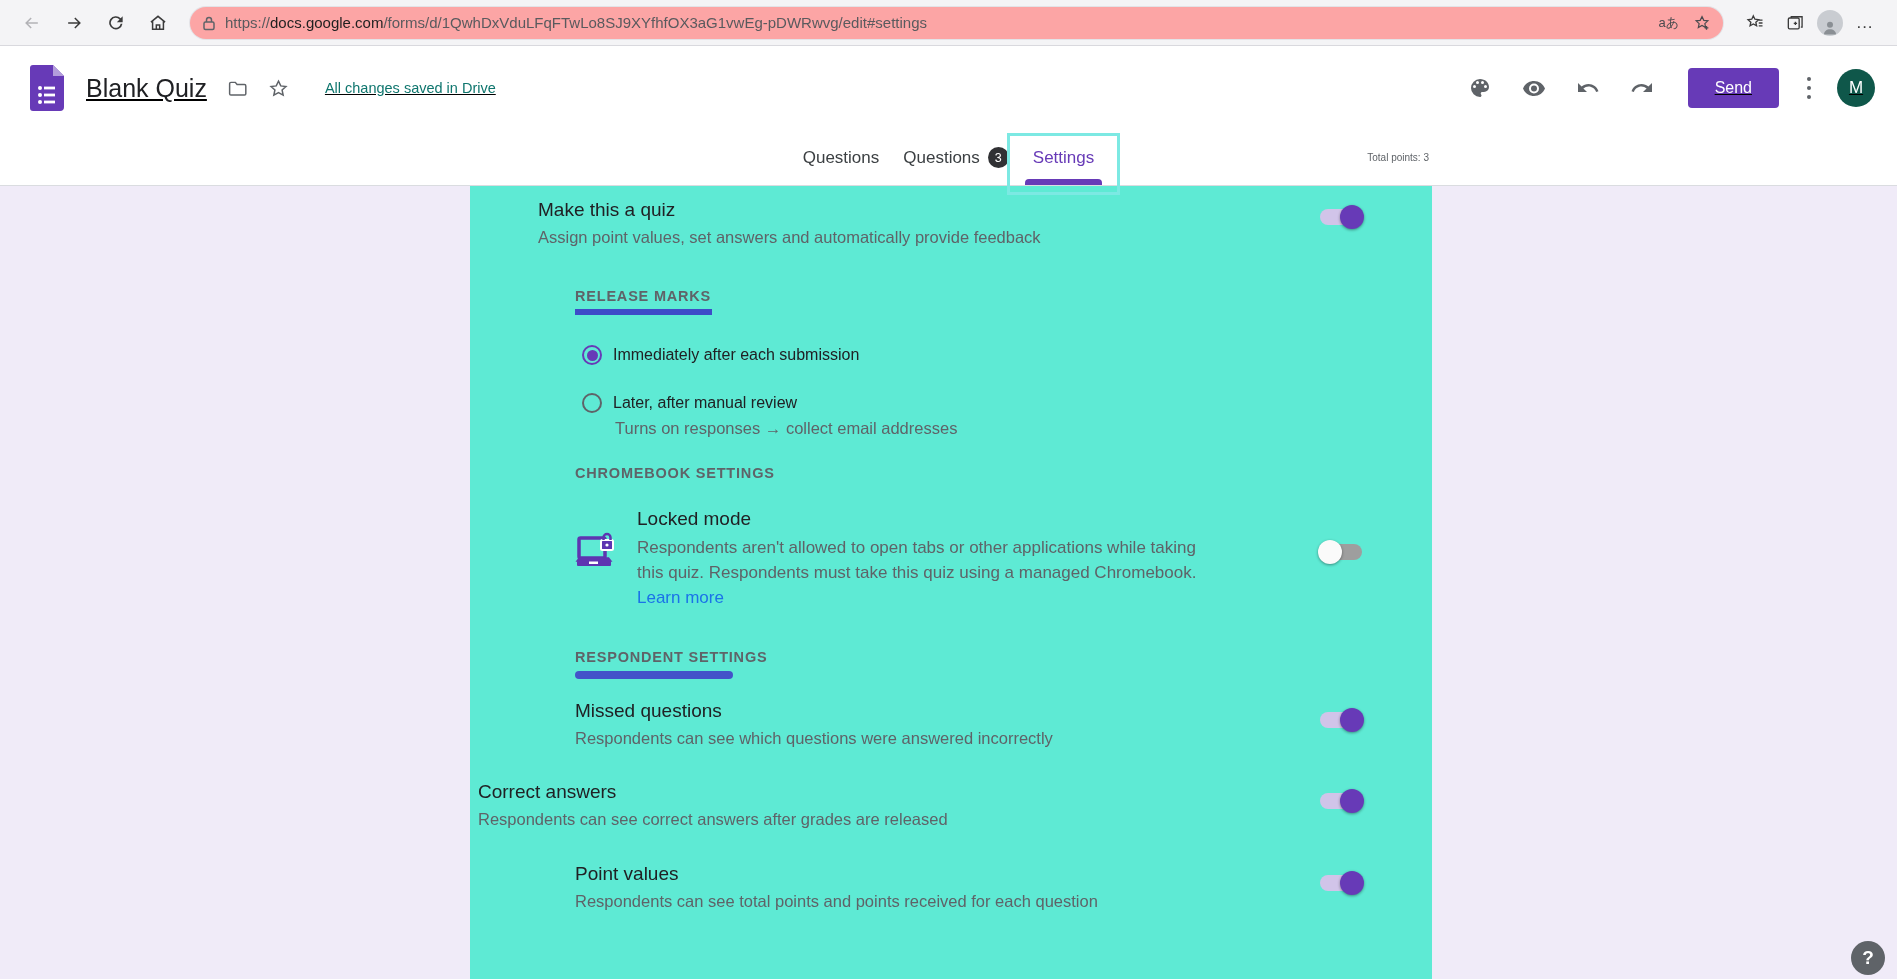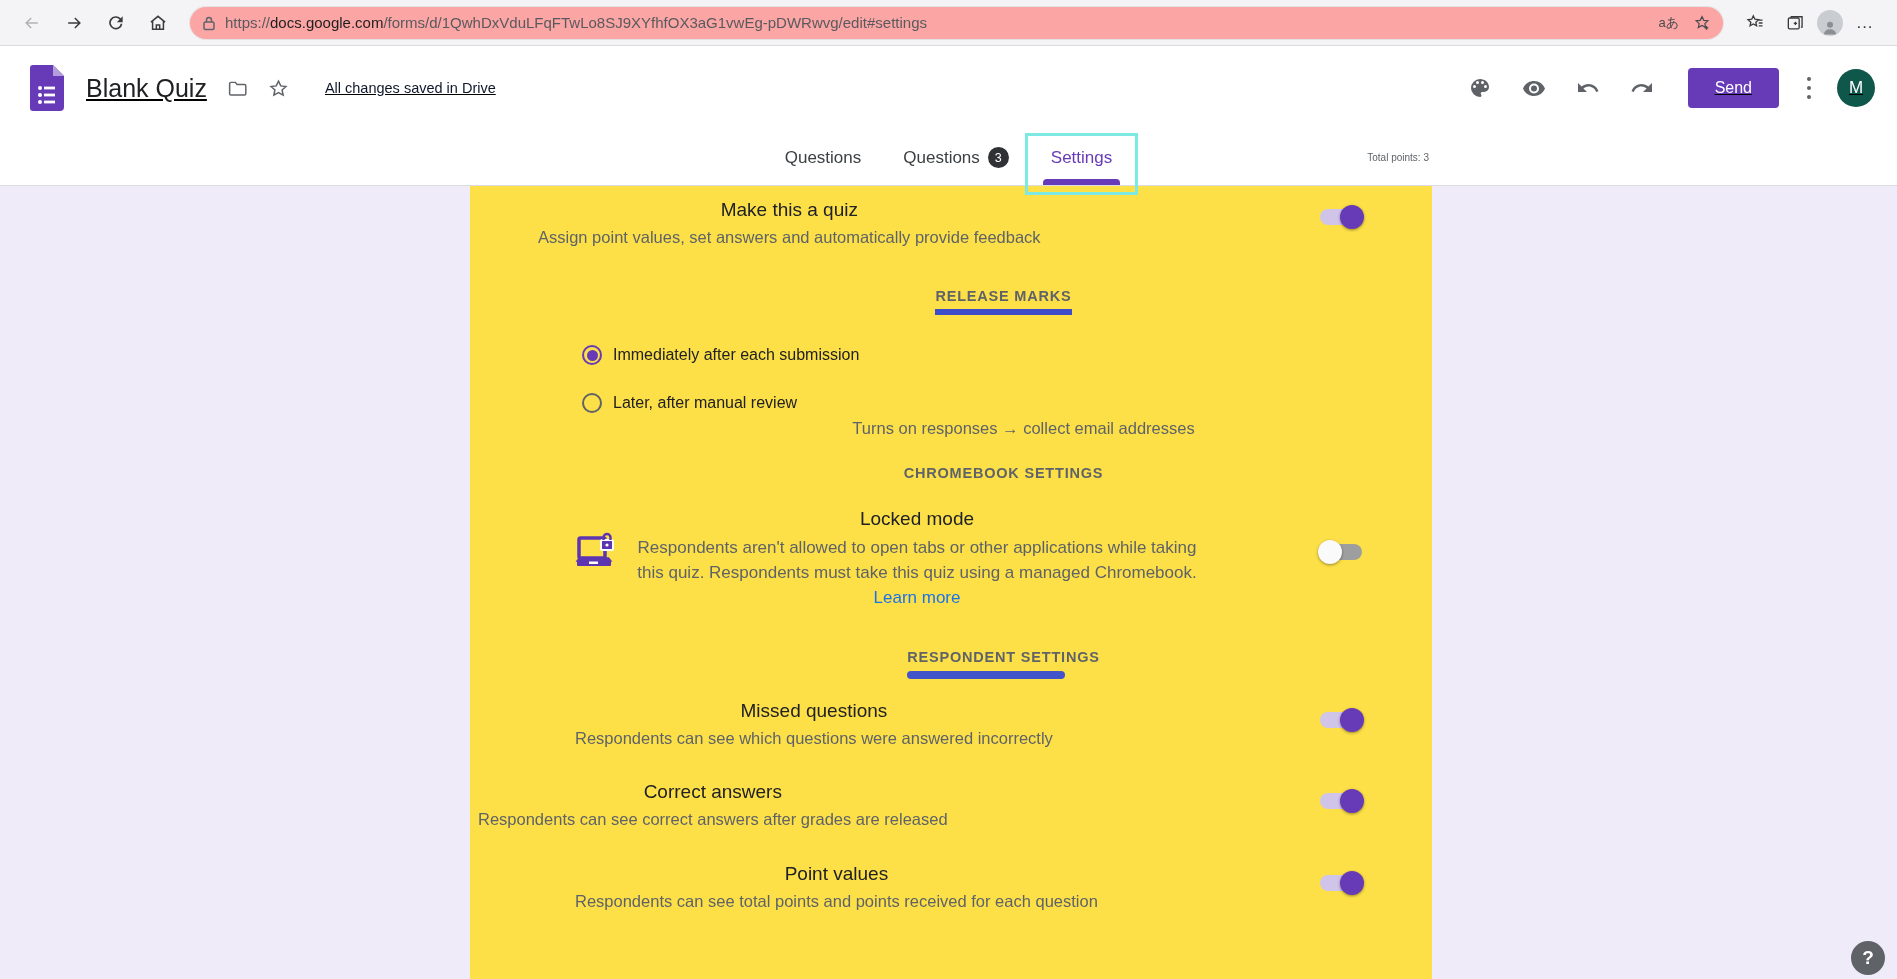--- a/index.html
+++ b/index.html
@@ -27,53 +27,53 @@
                     display:flex; align-items:end; justify-content:center; overflow:hidden; }
   .avatar-browser svg { width:18px; height:18px; }
 
   
   .forms-header { background:#ffffff; }
   .header-top { height:84px; display:flex; align-items:center; padding:0 22px 0 30px;text-decoration:underline; }
   .forms-logo { width:34px; height:46px; flex:0 0 auto; }
   .doc-title { font-size:25px; color:#202124; margin-left:22px; }
   .hdr-ico { color:#5f6368; margin-left:20px; display:flex; align-items:center; cursor:pointer; }
   .hdr-ico svg { width:21px; height:21px; }
-  .save-status { font-size:14.5px; color:#0f172a; margin-left:36px; }
+  .save-status { font-size:14.5px; color:#0f766e; margin-left:36px; }
   .header-spacer { flex:1 1 auto; }
   .action-ico { color:#5f6368; margin-left:30px; display:flex; align-items:center; }
   .action-ico svg { width:24px; height:24px; }
   .send-btn { margin-left:34px; background:#673ab7; color:#ffffff; font-size:16px;
               border:none; border-radius:4px; padding:11px 27px; cursor:pointer; }
   .kebab { margin-left:24px; color:#5f6368; font-size:20px; letter-spacing:0;
            display:flex; flex-direction:column; line-height:5px; padding:4px; }
   .kebab span { width:4px; height:4px; background:#5f6368; border-radius:50%; margin:2.5px 0; }
   .avatar-m { width:38px; height:38px; border-radius:50%; background:#0f574a; color:#fff;
               font-size:17px; display:flex; align-items:center; justify-content:center;
               margin-left:22px; }
 
   
   .tab-bar { height:56px; position:relative; border-bottom:1px solid #dadce0; }
   .tab-group { position:absolute; left:0; right:0; top:0; bottom:0;
-               display:flex; justify-content:center; align-items:center; gap:34px; }
+               display:flex; justify-content:center; align-items:center; gap:16px; }
   .tab { position:relative; height:100%; display:flex; align-items:center; gap:8px;
          font-size:17px; color:#3c4043; padding:0 4px; cursor:pointer; }
   .tab.active { color:#673ab7; }
   .tab-indicator { position:absolute; bottom:0; left:-4px; right:-4px; height:6px;
                    background:#673ab7; border-radius:4px 4px 0 0; }
   .badge { width:21px; height:21px; border-radius:50%; background:#303134; color:#fff;
            font-size:12.5px; display:flex; align-items:center; justify-content:center; }
   .annotation-box { position:absolute; left:-22px; right:-22px; top:3px; bottom:-10px;
                     border:3px solid #7ce9e3; z-index:5; pointer-events:none; }
   .total-points { position:absolute; right:468px; top:0; height:100%;
                   display:flex; align-items:center; font-size:10px; color:#5f6368; }
 
   
   .page-bg { height:793px; display:flex; }
   .spacer-left { width:470px; flex:0 0 auto; }
-  .card { width:962px; flex:0 0 auto; background:#fde047; height:100%; padding-top:13px;text-align:center; }
+  .card { width:962px; flex:0 0 auto; background:#5eead4; height:100%; padding-top:13px; }
   .spacer-right { flex:1 1 auto; }
 
   .setting-row { display:flex; justify-content:space-between; align-items:flex-start; }
   .row-quiz { margin:0 70px 0 68px; }
   .row-title { font-size:19px; color:#202124; }
   .row-desc { font-size:16.5px; color:#5f6368; margin-top:7px; }
 
   .section-label { font-size:14.5px; color:#5f6368; letter-spacing:0.8px; font-weight:bold; }
   .sec-release { margin:41px 0 0 105px; display:inline-block; }
   .underline-flat { height:6px; background:#3d4cc8; margin-top:5px; width:137px; }

